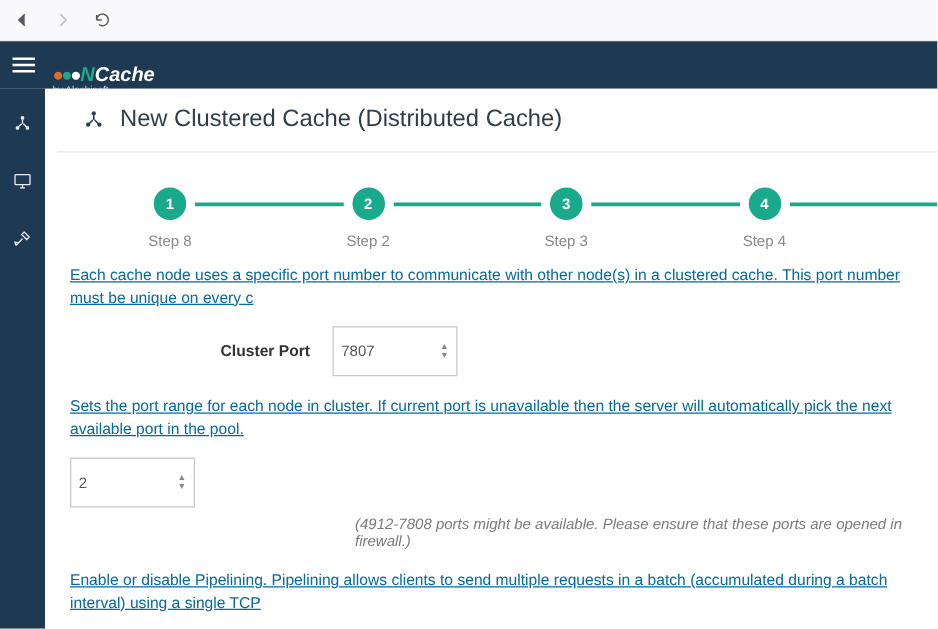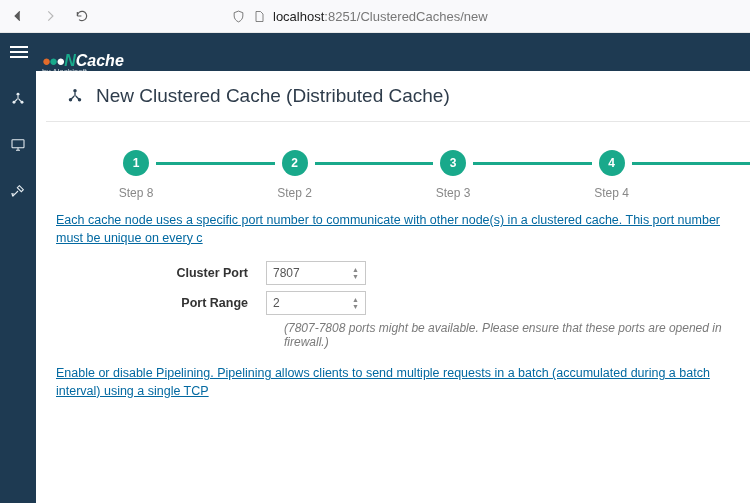--- a/index.html
+++ b/index.html
@@ -45,21 +45,21 @@
   .step-row{display:flex; align-items:flex-start;}
   .step-col{display:flex; flex-direction:column; align-items:center; width:40px;}
   .conn{flex:1; height:3px; background:#19a98b; margin-top:12px;}
 
   
   .content { padding: 6px 20px; }
   .section-title { font-size: 20px; color: #3a3a3a; margin: 8px 0 18px 0; font-weight:400;}
   .desc { font-size: 12.5px; color: #0369a1; margin-bottom: 14px; line-height:1.4;text-decoration:underline; }
   .row { display: flex; align-items: center; margin: 6px 0 6px 0; }
   .label { width: 210px; text-align: right; padding-right: 18px; font-size: 12.5px; color: #333; font-weight:600;}
-  .num-input { width: 100px; height: 24px; border: 1px solid #c8c8c8; padding: 0 6px; font-size: 12px; color:#555; background:#fff; }
+  .num-input { width: 100px; height: 40px; border: 1px solid #c8c8c8; padding: 0 6px; font-size: 12px; color:#555; background:#fff; }
   .spinner { position:relative; display:inline-flex; align-items:center;}
   .spin-btns{ position:absolute; right:2px; top:2px; bottom:2px; width:12px; display:flex; flex-direction:column; justify-content:center; color:#888; font-size:7px; line-height:7px; pointer-events:none;}
   .hint { font-size: 12px; color: #7a7a7a; font-style: italic; margin: 6px 0 16px 228px; }
 </style>
 </head>
 <body>
 
 <div class="browser-bar">
   <div class="nav-btn">
     <svg width="14" height="14" viewBox="0 0 24 24">
@@ -68,35 +68,20 @@
   </div>
   <div class="nav-btn disabled">
     <svg width="14" height="14" viewBox="0 0 24 24">
         <path d="M9 4l8 8-8 8" stroke="#b8b8b8" stroke-width="2" fill="none"></path>
       </svg>
   </div>
   <div class="nav-btn">
     <svg width="14" height="14" viewBox="0 0 24 24">
         <path d="M4 12a8 8 0 1 1 3 6.2M4 12V5m0 7h7" stroke="#5b5b5b" stroke-width="2" fill="none"></path>
       </svg>
-  </div>
-  <div class="url-bar">
-    <span class="url-icon">
-      <svg width="13" height="13" viewBox="0 0 24 24">
-          <path d="M12 2l8 3v6c0 5-3.5 9-8 11-4.5-2-8-6-8-11V5l8-3z" fill="none" stroke="#666" stroke-width="1.6"></path>
-        </svg>
-    </span>
-    <span class="url-icon">
-      <svg width="12" height="13" viewBox="0 0 24 24">
-          <path d="M6 2h9l5 5v15H6z" fill="none" stroke="#666" stroke-width="1.6"></path>
-        </svg>
-    </span>
-    <span class="url-text">
-      <span class="host">localhost</span><span>:8251/ClusteredCaches/new</span>
-    </span>
   </div>
 </div>
 
 <div class="app-bar">
   <div class="hamburger">
     <span></span>
       <span></span>
       <span></span>
   </div>
   <div>
@@ -172,26 +157,26 @@
 
       <div class="desc">Each cache node uses a specific port number to communicate with other node(s) in a clustered cache. This port number must be unique on every c</div>
       <div class="row">
         <div class="label">Cluster Port</div>
         <div class="spinner">
           <input class="num-input" type="text" value="7807" style="">
           <div class="spin-btns">▲<br>▼</div>
         </div>
       </div>
 
+      <div class="desc" style="margin-top:16px">Sets the port range for each node in cluster. If current port is unavailable then the server will automatically pick the next available port in the pool.</div>
       <div class="row">
-        <div class="label">Port Range</div>
         <div class="spinner">
           <input class="num-input" type="text" value="2" style="">
           <div class="spin-btns">▲<br>▼</div>
         </div>
       </div>
-      <div class="hint">(7807-7808 ports might be available. Please ensure that these ports are opened in firewall.)</div>
+      <div class="hint">(4912-7808 ports might be available. Please ensure that these ports are opened in firewall.)</div>
 
       <div class="desc">Enable or disable Pipelining. Pipelining allows clients to send multiple requests in a batch (accumulated during a batch interval) using a single TCP</div>
 
     </div>
   </div>
 </div>
 
 </body></html>

